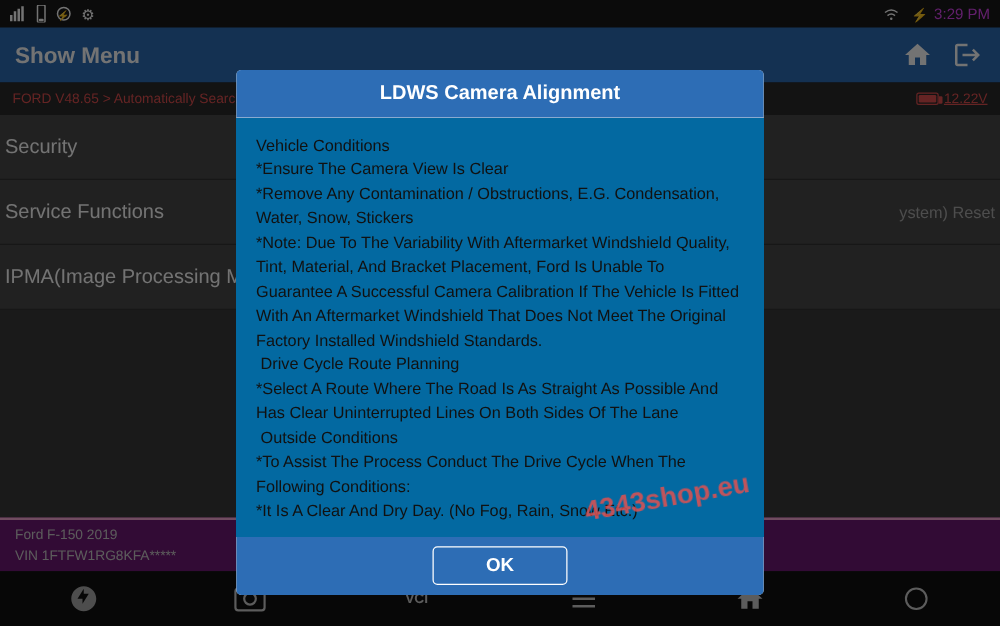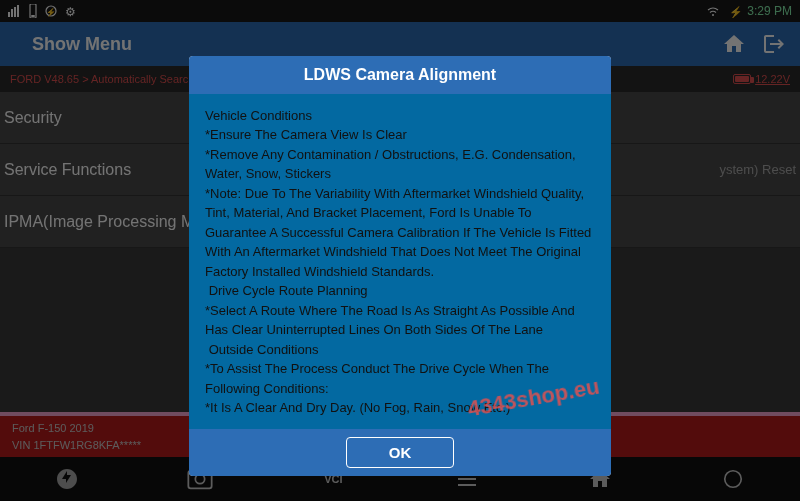--- a/index.html
+++ b/index.html
@@ -40,21 +40,20 @@
       background: #2d6db5;
       display: flex;
       align-items: center;
       justify-content: space-between;
       padding: 0 12px;
     }
     .top-bar-title {
       color: #fff;
       font-size: 18px;
       font-weight: bold;
-      margin-left: 20px;
     }
     .top-bar-icons {
       display: flex;
       gap: 12px;
       align-items: center;
     }
     .top-bar-icon {
       width: 28px;
       height: 28px;
       display: flex;
@@ -230,23 +229,23 @@
       font-size: 22px;
       font-weight: bold;
       opacity: 0.85;
       z-index: 11;
       transform: rotate(-10deg);
       pointer-events: none;
     }
 
     
     .footer-info {
-      background: #b91c1c;
+      background: #701a75;
       padding: 4px 12px;
-      border-top: 4px solid #f9a8d4;
+      border-top: 2px solid #f9a8d4;
     }
     .footer-info-text {
       color: #ccc;
       font-size: 11px;
       line-height: 1.5;
     }
   </style>
 </head>
 <body>
 
@@ -273,21 +272,21 @@
   </div>
   <div class="status-bar-right">
     <svg width="16" height="12" viewBox="0 0 16 12">
       <path d="M8,10 L8,10" stroke="#fff" stroke-width="2" stroke-linecap="round"></path>
       <path d="M5,7.5 Q8,5 11,7.5" stroke="#fff" stroke-width="1.2" fill="none"></path>
       <path d="M3,5 Q8,1 13,5" stroke="#fff" stroke-width="1.2" fill="none"></path>
     </svg>
     <svg width="14" height="14" viewBox="0 0 14 14">
       <text x="2" y="12" fill="#fff" font-size="11">⚡</text>
     </svg>
-    <span style="color:#86efac;font-size:12px;">3:29 PM</span>
+    <span style="color:#d946ef;font-size:12px;">3:29 PM</span>
   </div>
 </div>
 
 <div class="top-bar">
   <span class="top-bar-title">Show Menu</span>
   <div class="top-bar-icons">
     <div class="top-bar-icon">
       <svg width="24" height="24" viewBox="0 0 24 24" fill="white">
           <path d="M10 20v-6h4v6h5v-8h3L12 3 2 12h3v8z"></path>
         </svg>

